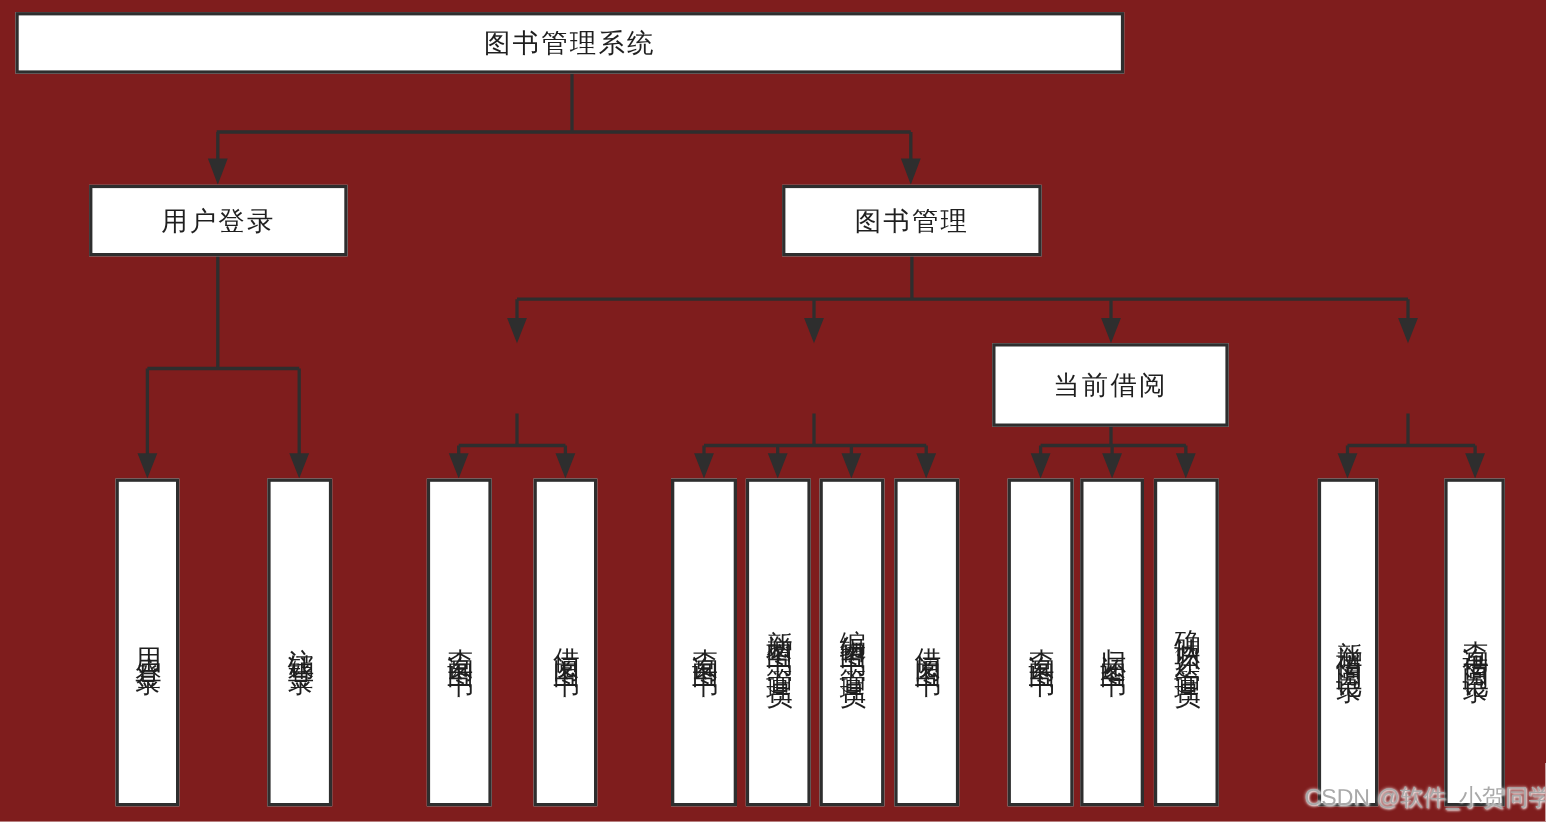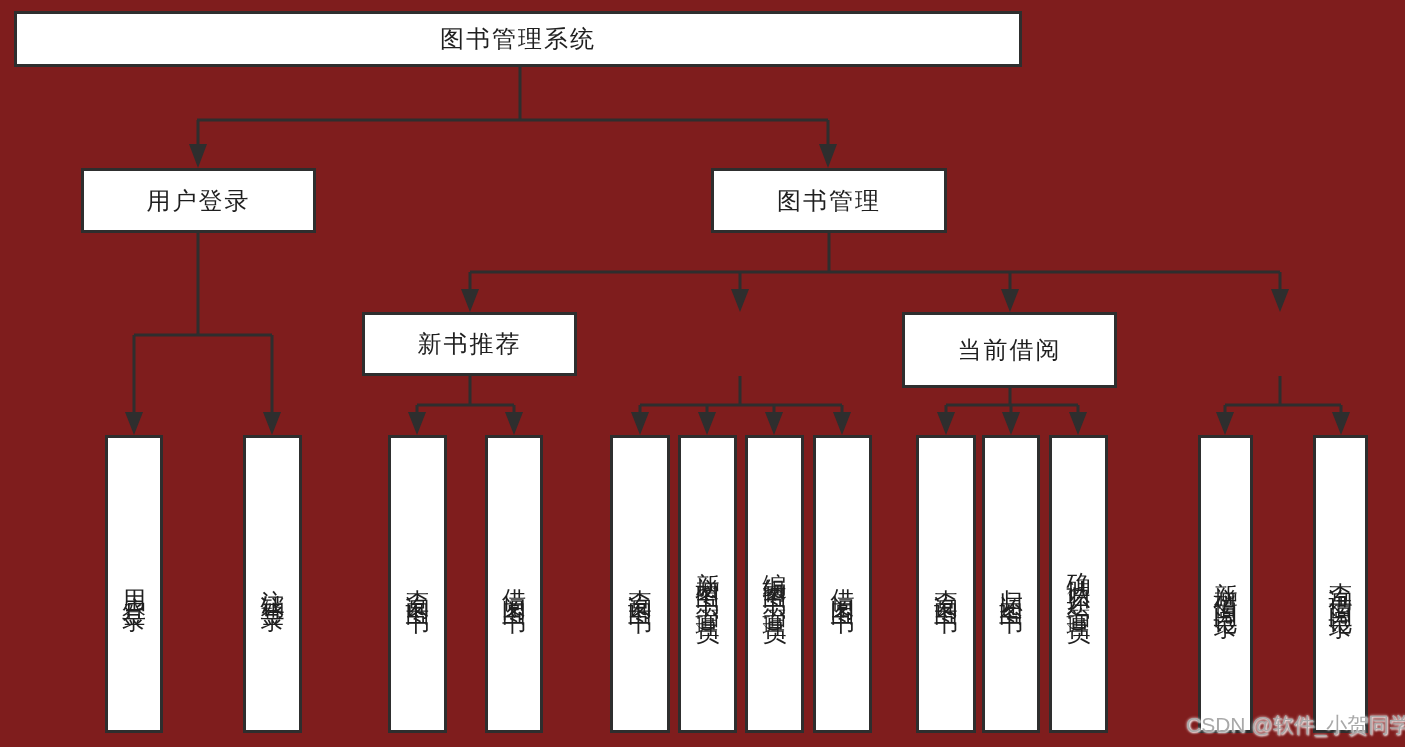--- a/index.html
+++ b/index.html
@@ -102,23 +102,20 @@
     <span>图书管理系统</span>
   </div>
 
   <div class="box h-box" style="left:81px;top:168px;width:235px;height:65px">
     <span>用户登录</span>
   </div>
   <div class="box h-box" style="left:711px;top:168px;width:236px;height:65px">
     <span>图书管理</span>
   </div>
 
-  <div class="box h-box" style="left:362px;top:312px;width:215px;height:64px">
-    <span>新书推荐</span>
-  </div>
   <div class="box h-box" style="left:902px;top:312px;width:215px;height:76px">
     <span>当前借阅</span>
   </div>
 
   <div class="box v-box" style="left:105px;top:435px;width:58px;height:298px">
     <span>用户登录</span>
   </div>
   <div class="box v-box" style="left:243px;top:435px;width:59px;height:298px">
     <span>注销登录</span>
   </div>

